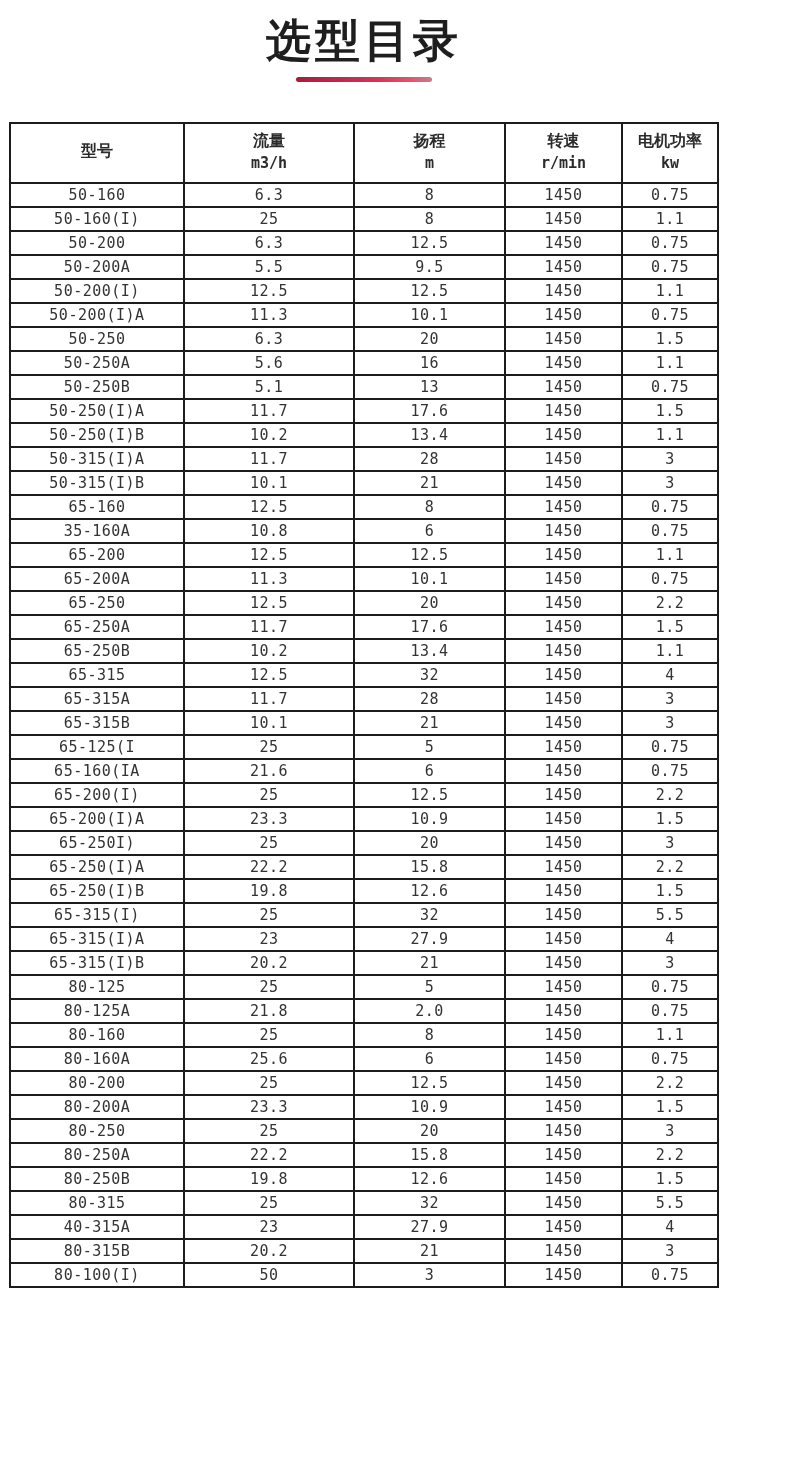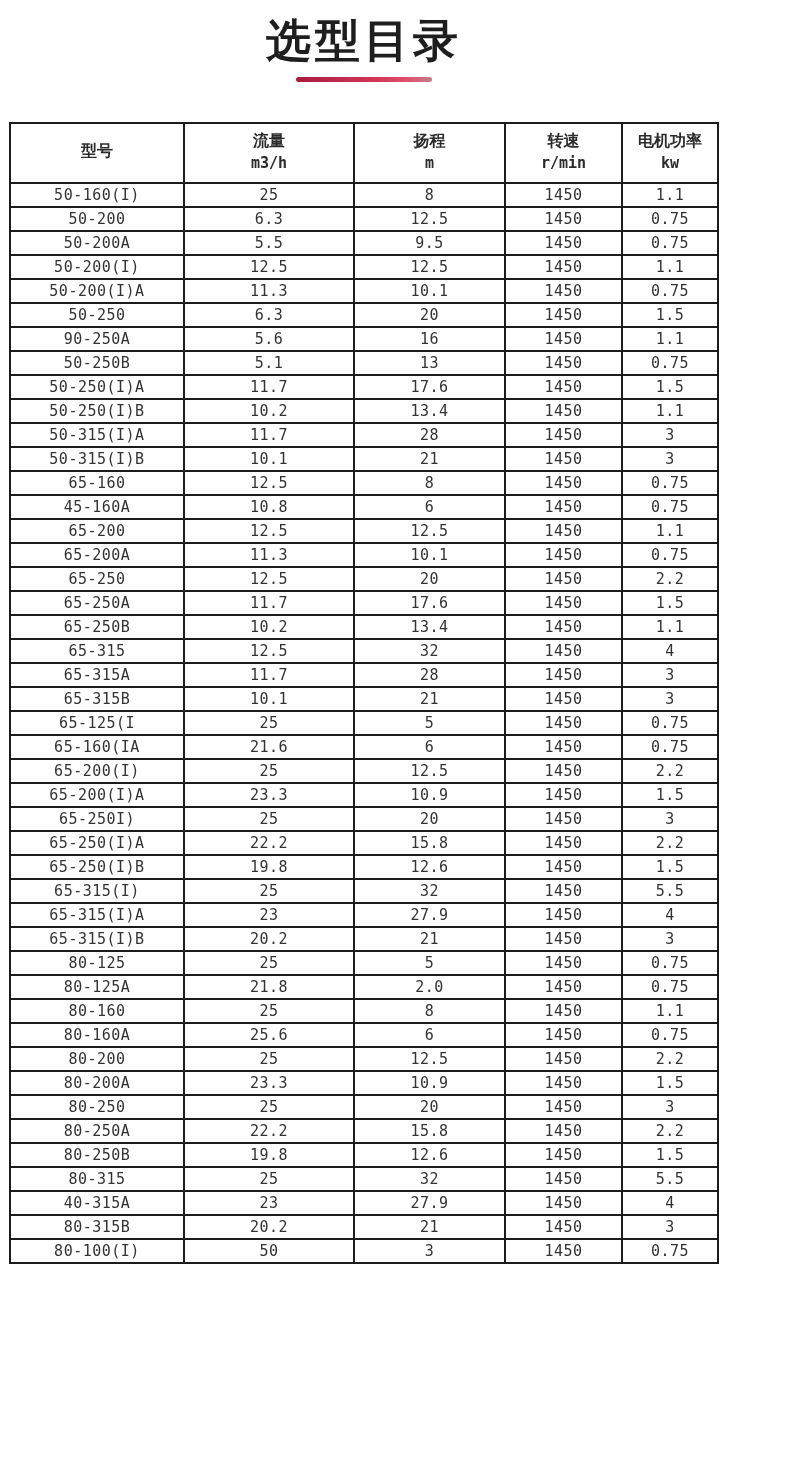--- a/index.html
+++ b/index.html
@@ -105,20 +105,27 @@
             <div class="th-unit">r/min</div>
           </th>
           <th>
             <div class="th-label">电机功率</div>
             <div class="th-unit">kw</div>
           </th>
         </tr>
       </thead>
     <tbody>
         <tr>
+          <td>50-160</td>
+          <td>6.3</td>
+          <td>8</td>
+          <td>1450</td>
+          <td>0.75</td>
+        </tr>
+        <tr>
           <td>50-160(I)</td>
           <td>25</td>
           <td>8</td>
           <td>1450</td>
           <td>1.1</td>
         </tr>
         <tr>
           <td>50-200</td>
           <td>6.3</td>
           <td>12.5</td>
@@ -147,21 +154,21 @@
           <td>0.75</td>
         </tr>
         <tr>
           <td>50-250</td>
           <td>6.3</td>
           <td>20</td>
           <td>1450</td>
           <td>1.5</td>
         </tr>
         <tr>
-          <td>90-250A</td>
+          <td>50-250A</td>
           <td>5.6</td>
           <td>16</td>
           <td>1450</td>
           <td>1.1</td>
         </tr>
         <tr>
           <td>50-250B</td>
           <td>5.1</td>
           <td>13</td>
           <td>1450</td>
@@ -196,21 +203,21 @@
           <td>3</td>
         </tr>
         <tr>
           <td>65-160</td>
           <td>12.5</td>
           <td>8</td>
           <td>1450</td>
           <td>0.75</td>
         </tr>
         <tr>
-          <td>45-160A</td>
+          <td>35-160A</td>
           <td>10.8</td>
           <td>6</td>
           <td>1450</td>
           <td>0.75</td>
         </tr>
         <tr>
           <td>65-200</td>
           <td>12.5</td>
           <td>12.5</td>
           <td>1450</td>

